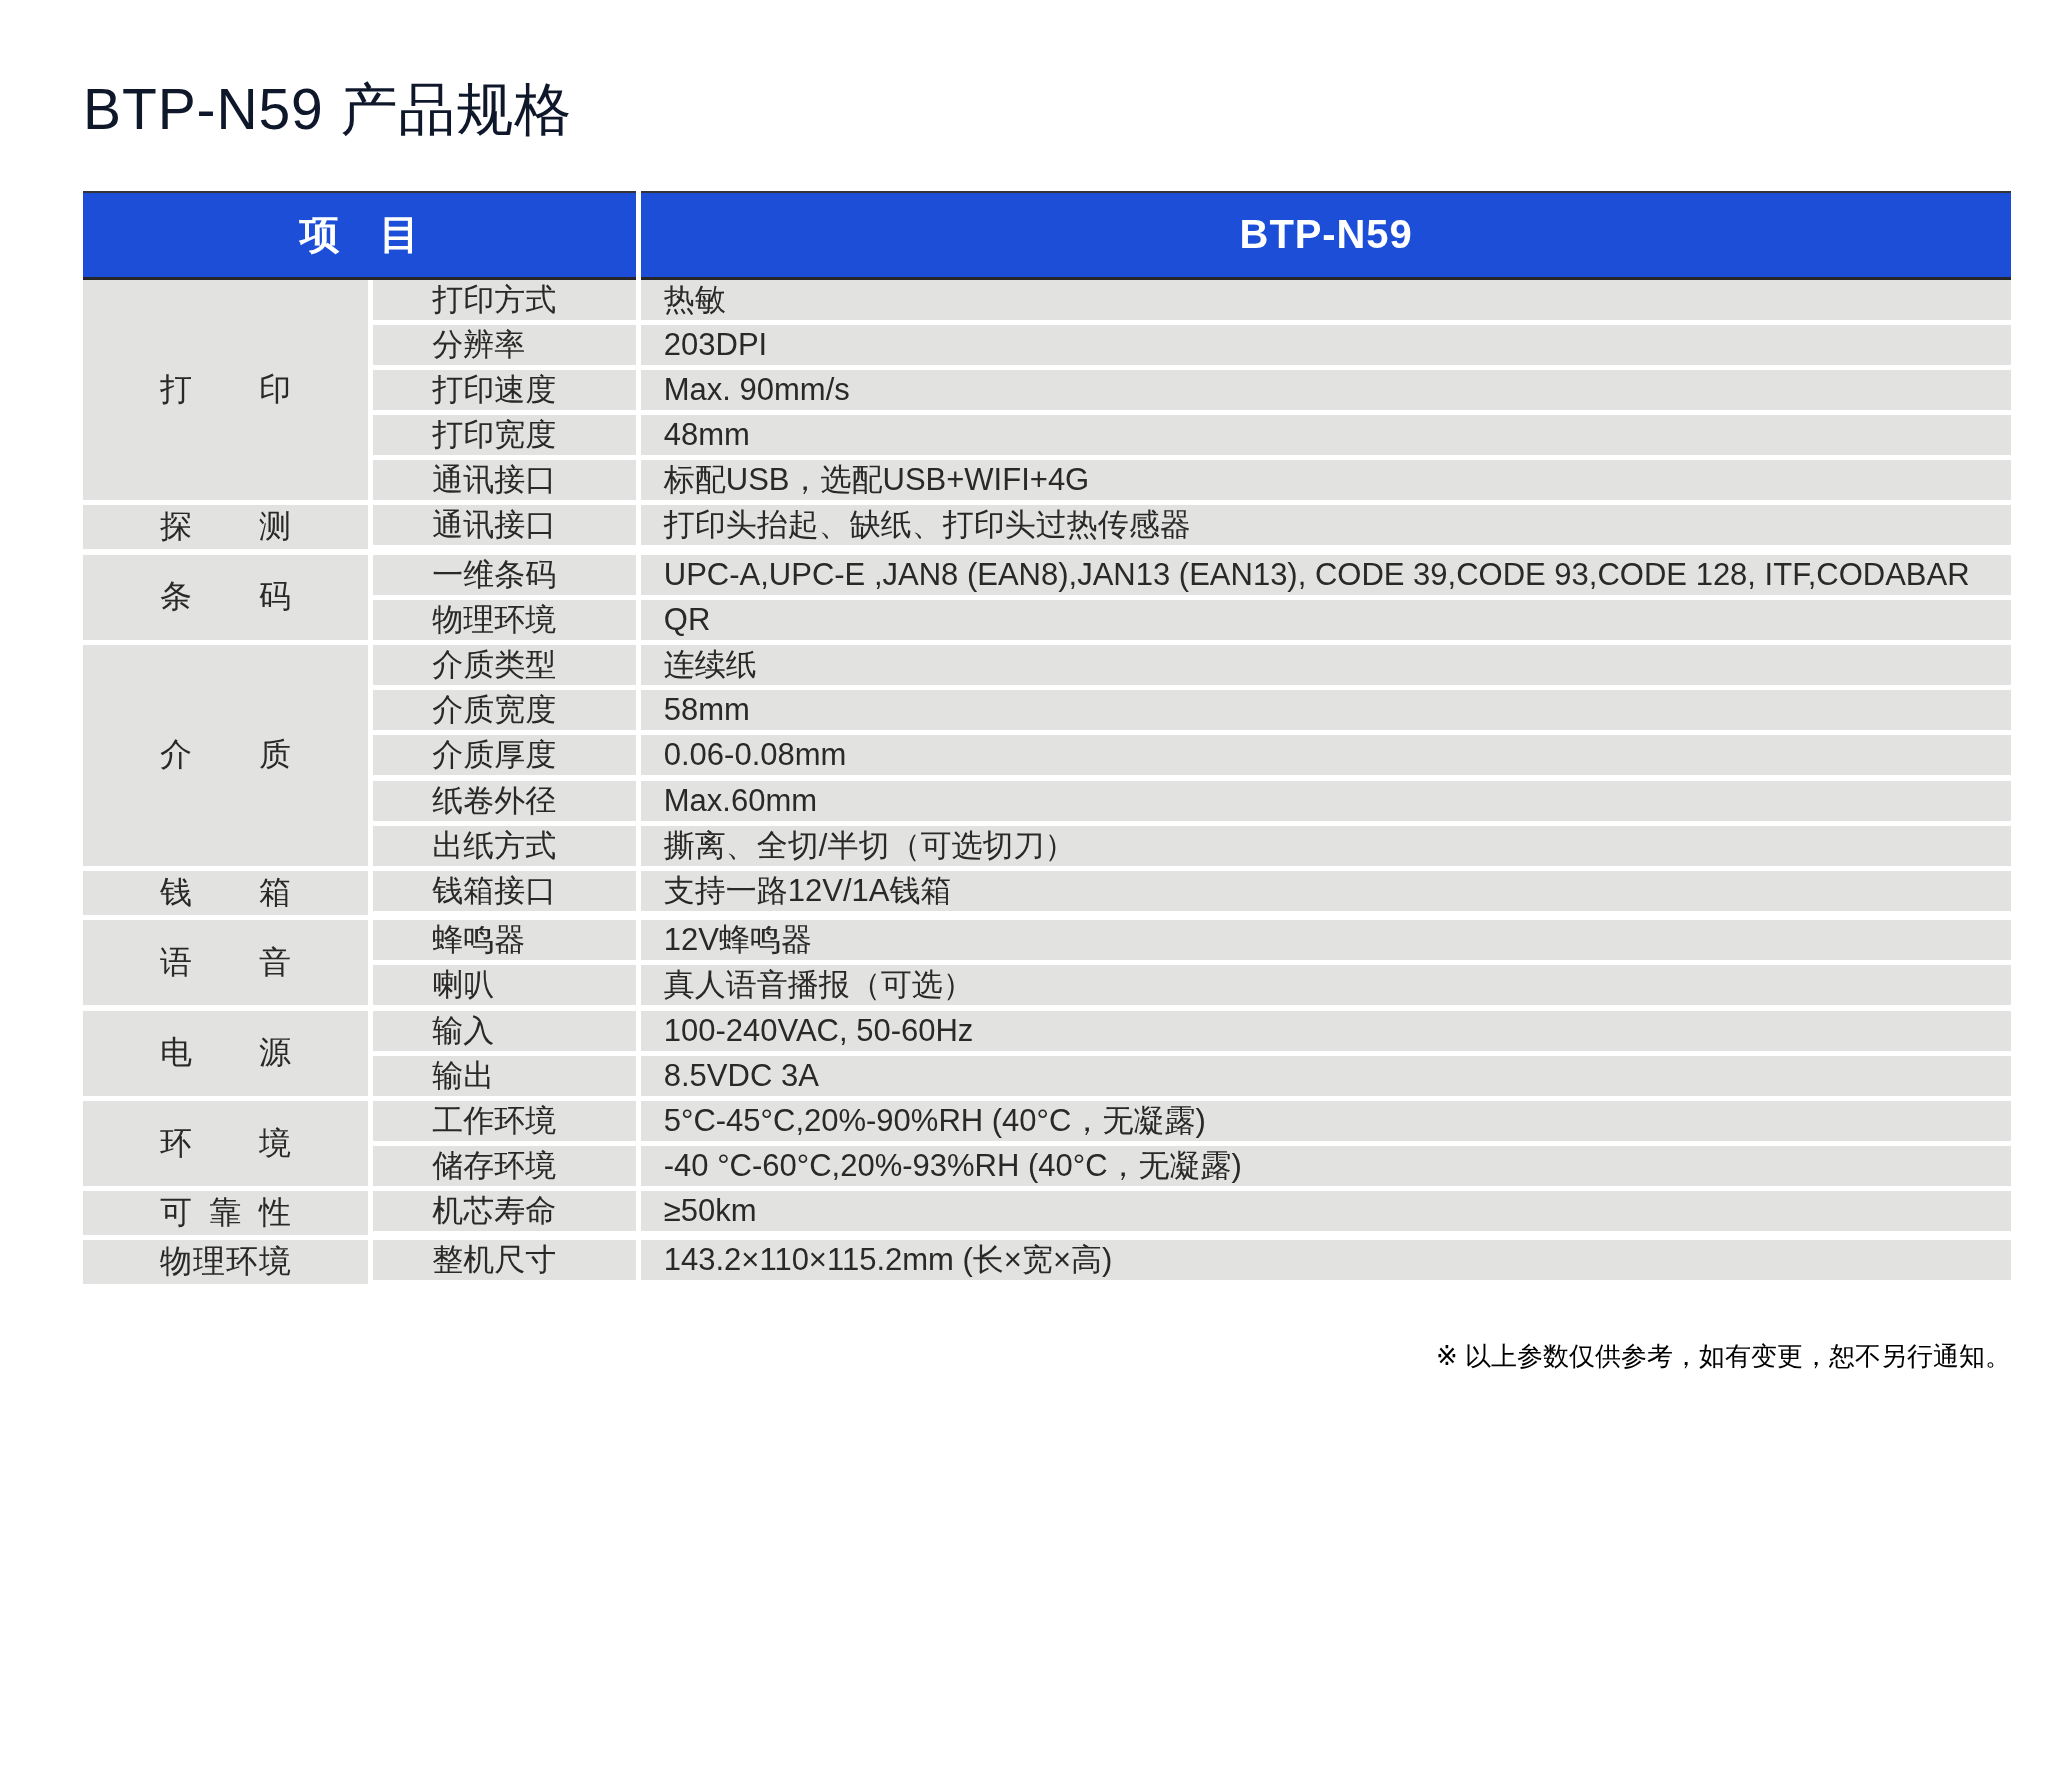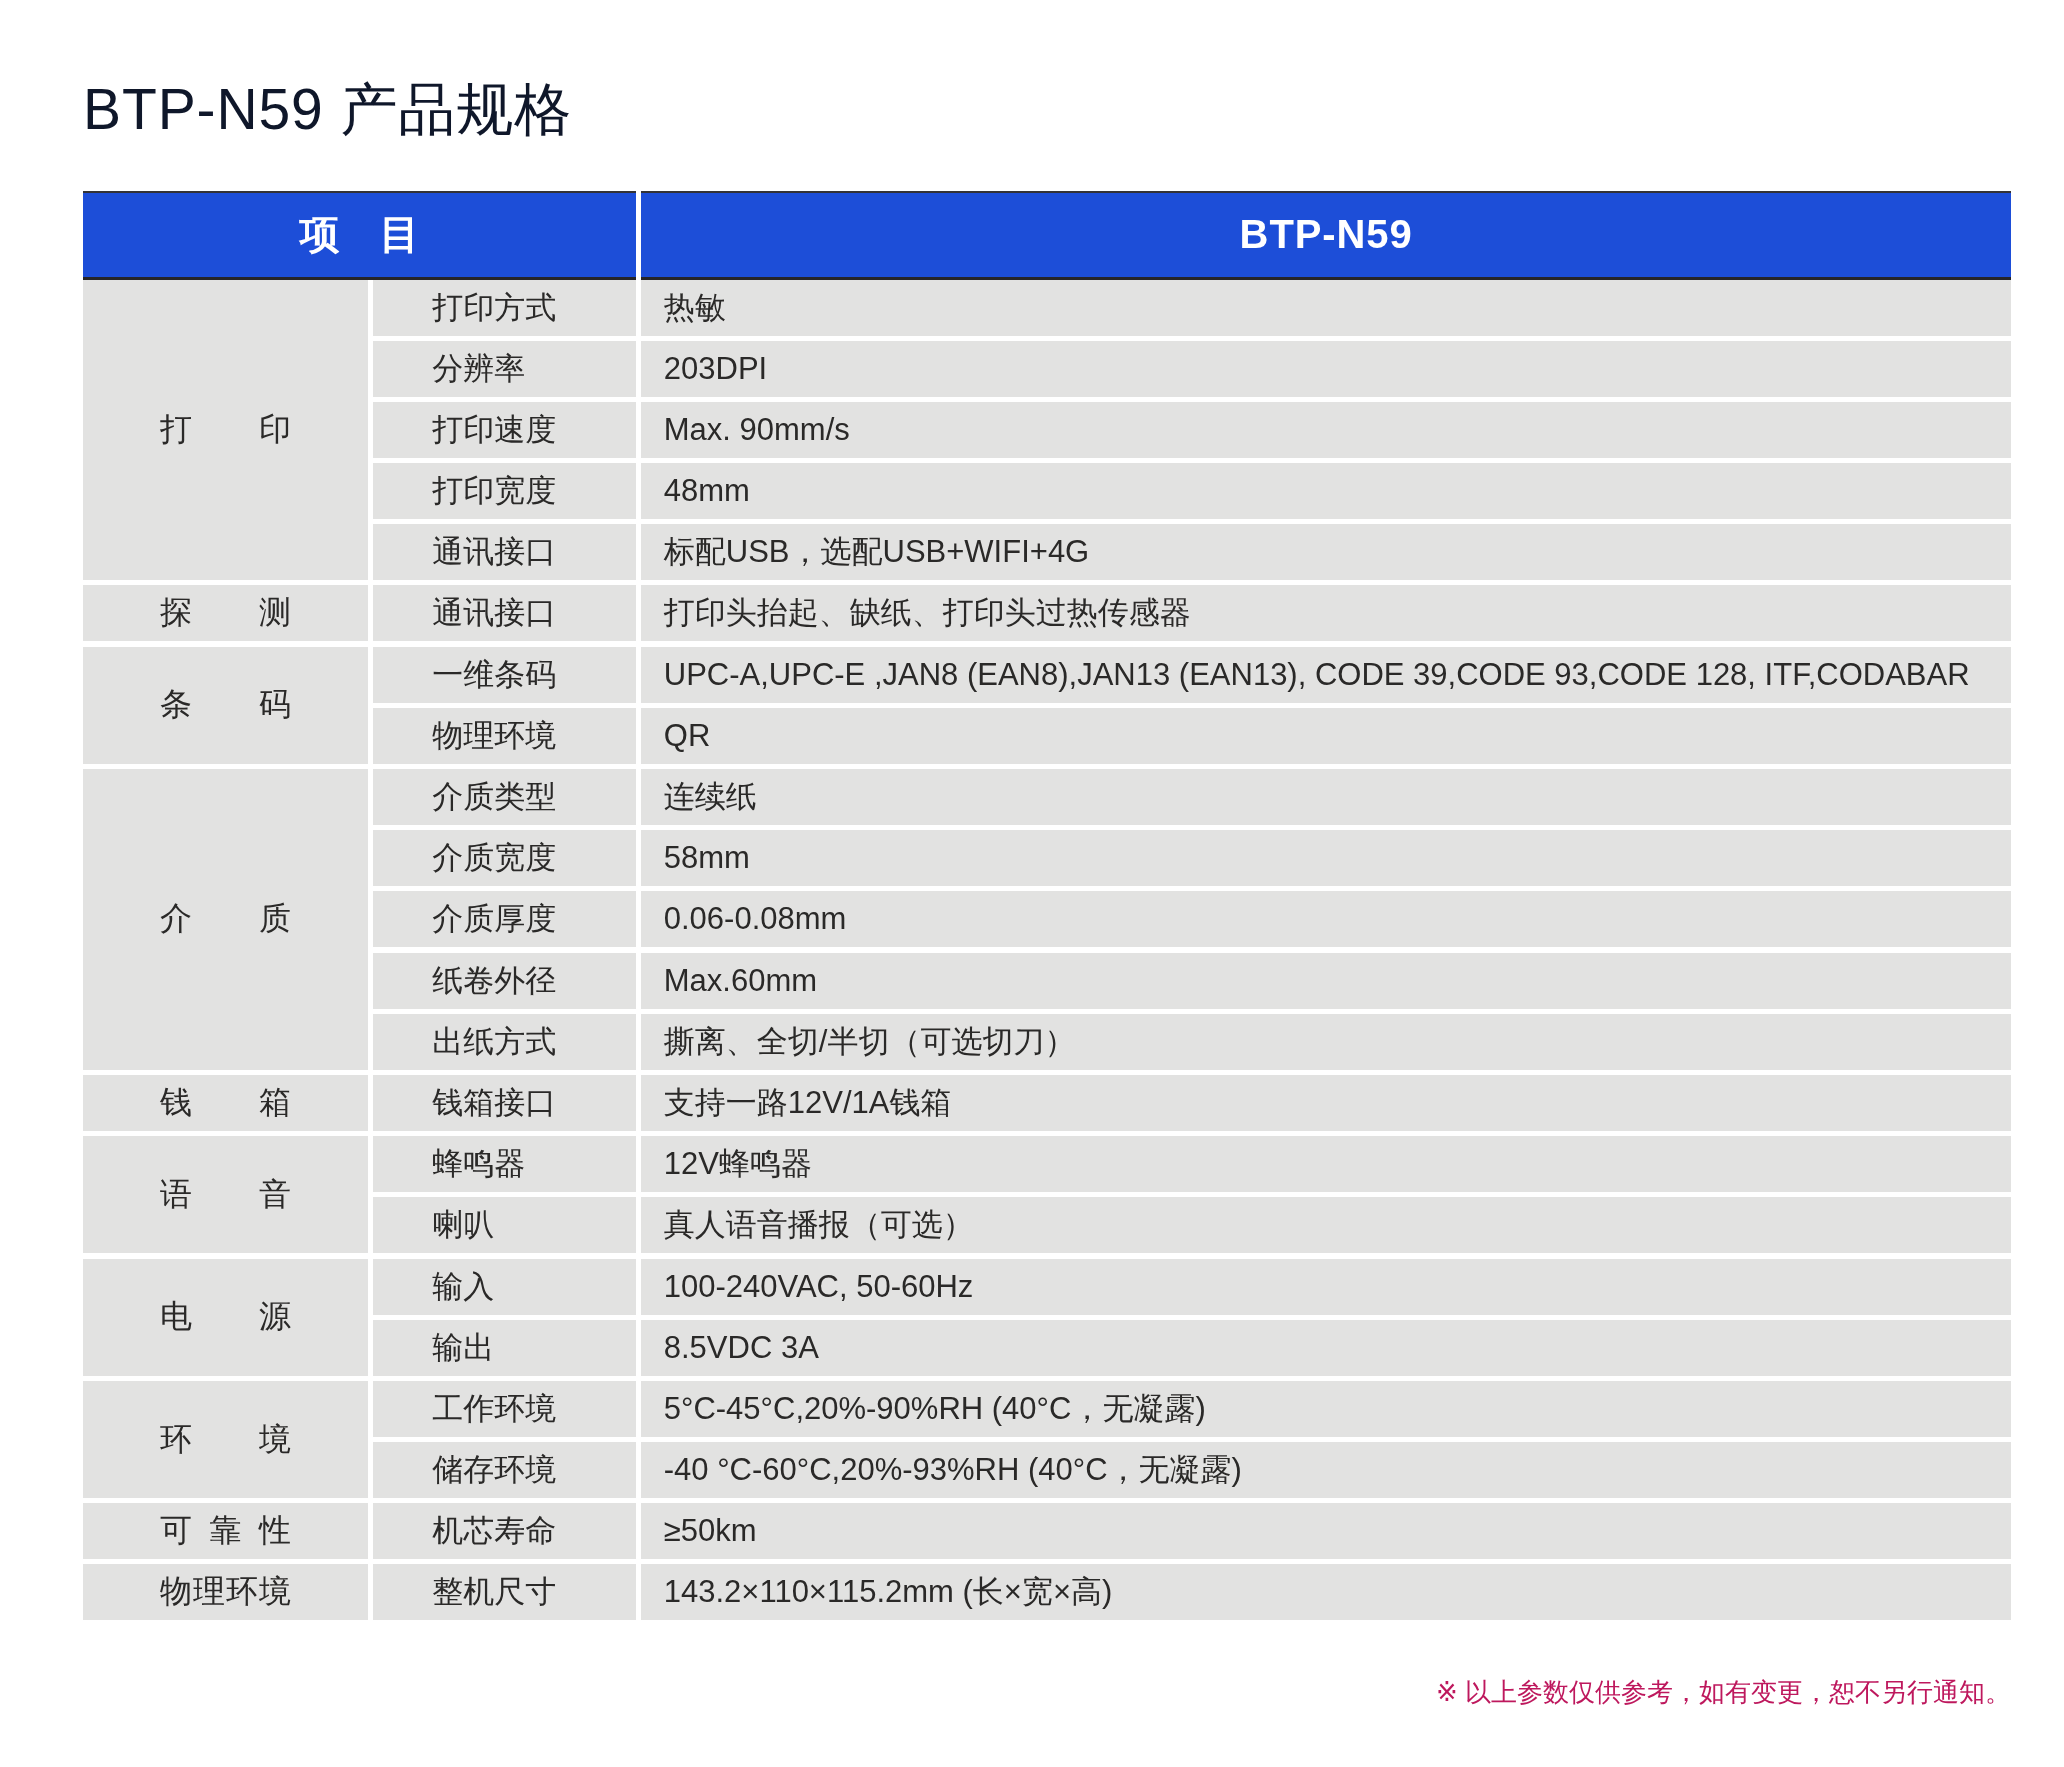--- a/index.html
+++ b/index.html
@@ -76,38 +76,38 @@
   .cat .jlabel{width:131px;}
   .rows{
     flex:1;
     display:flex;
     flex-direction:column;
     gap:5.2px;
   }
   .subrow{
     display:flex;
     gap:5.2px;
-    height:56px;
+    height:40px;
   }
   .sub{
     width:263px;
     padding-left:59px;
     font-size:31px;
   }
   .val{
     flex:1;
     padding-left:22.4px;
     font-size:31px;
   }
   .footnote{
     width:1928px;
     margin:55px 0 0 83px;
     text-align:right;
     font-size:26px;
-    color:#be185d;
+    color:#000000;
   }
 </style>
 </head>
 <body>
 
 <div class="page">
 
   <h1 class="title">BTP-N59 产品规格</h1>
 
   <div class="spec-table">

